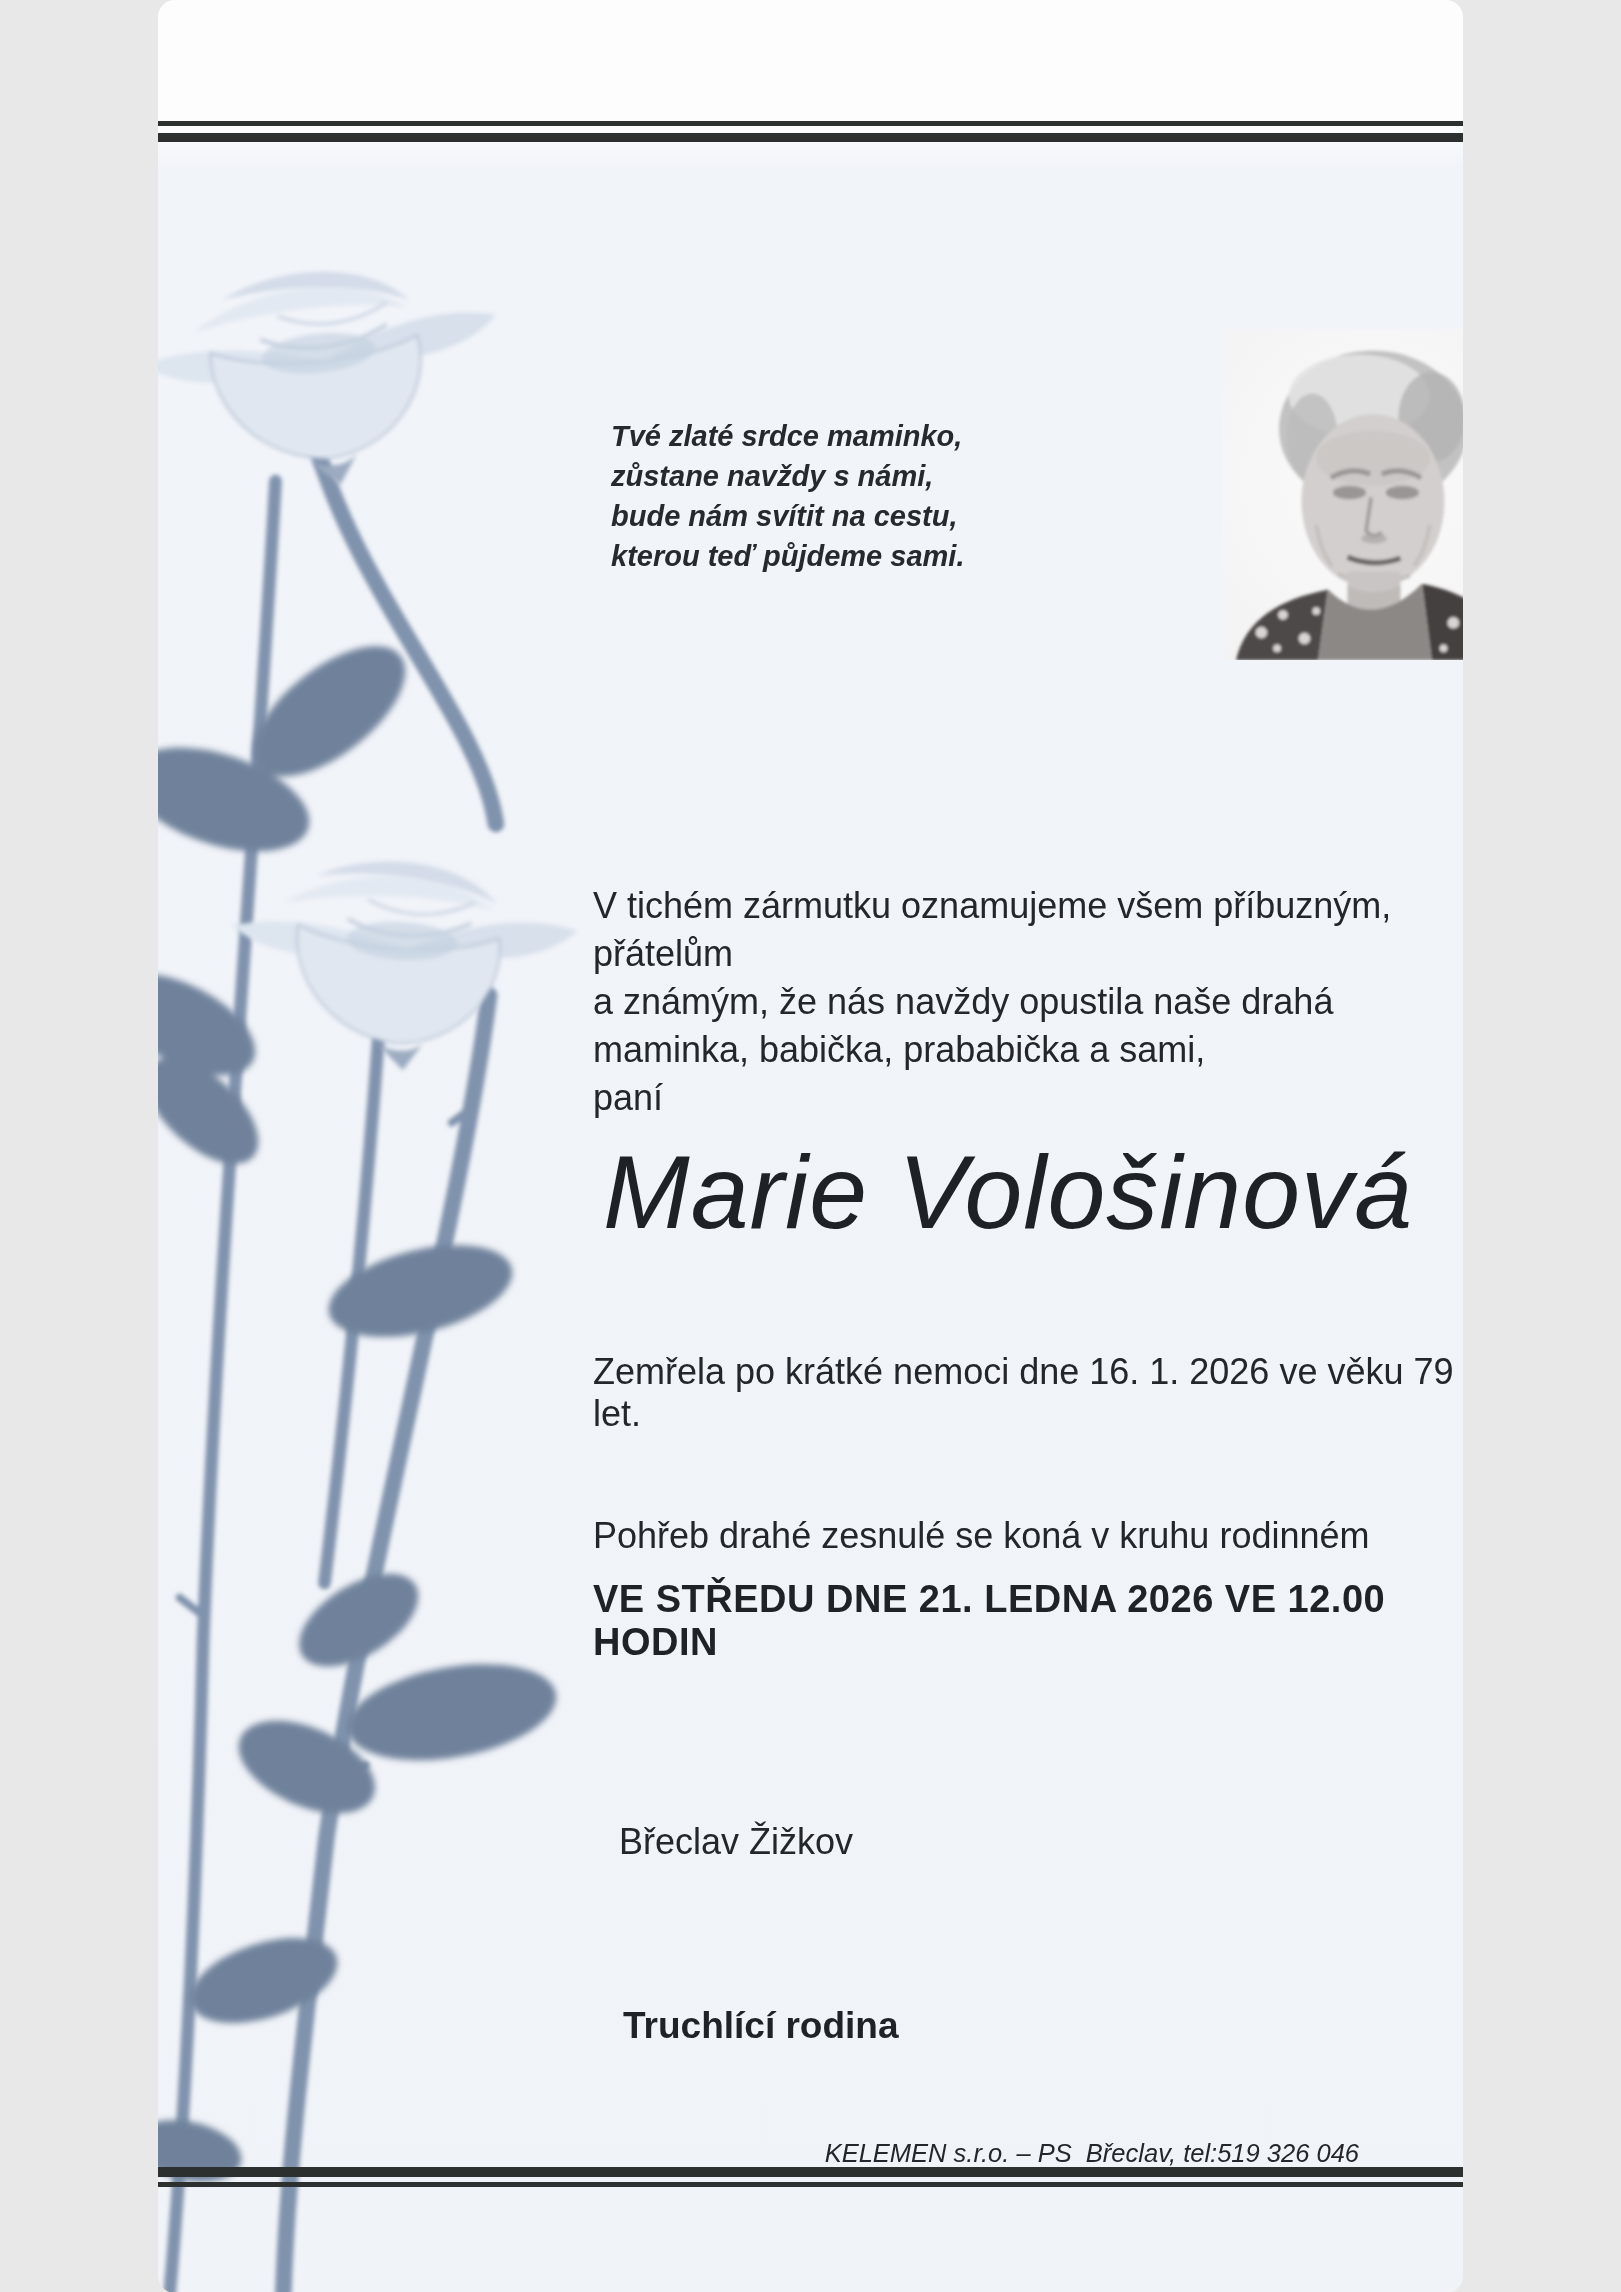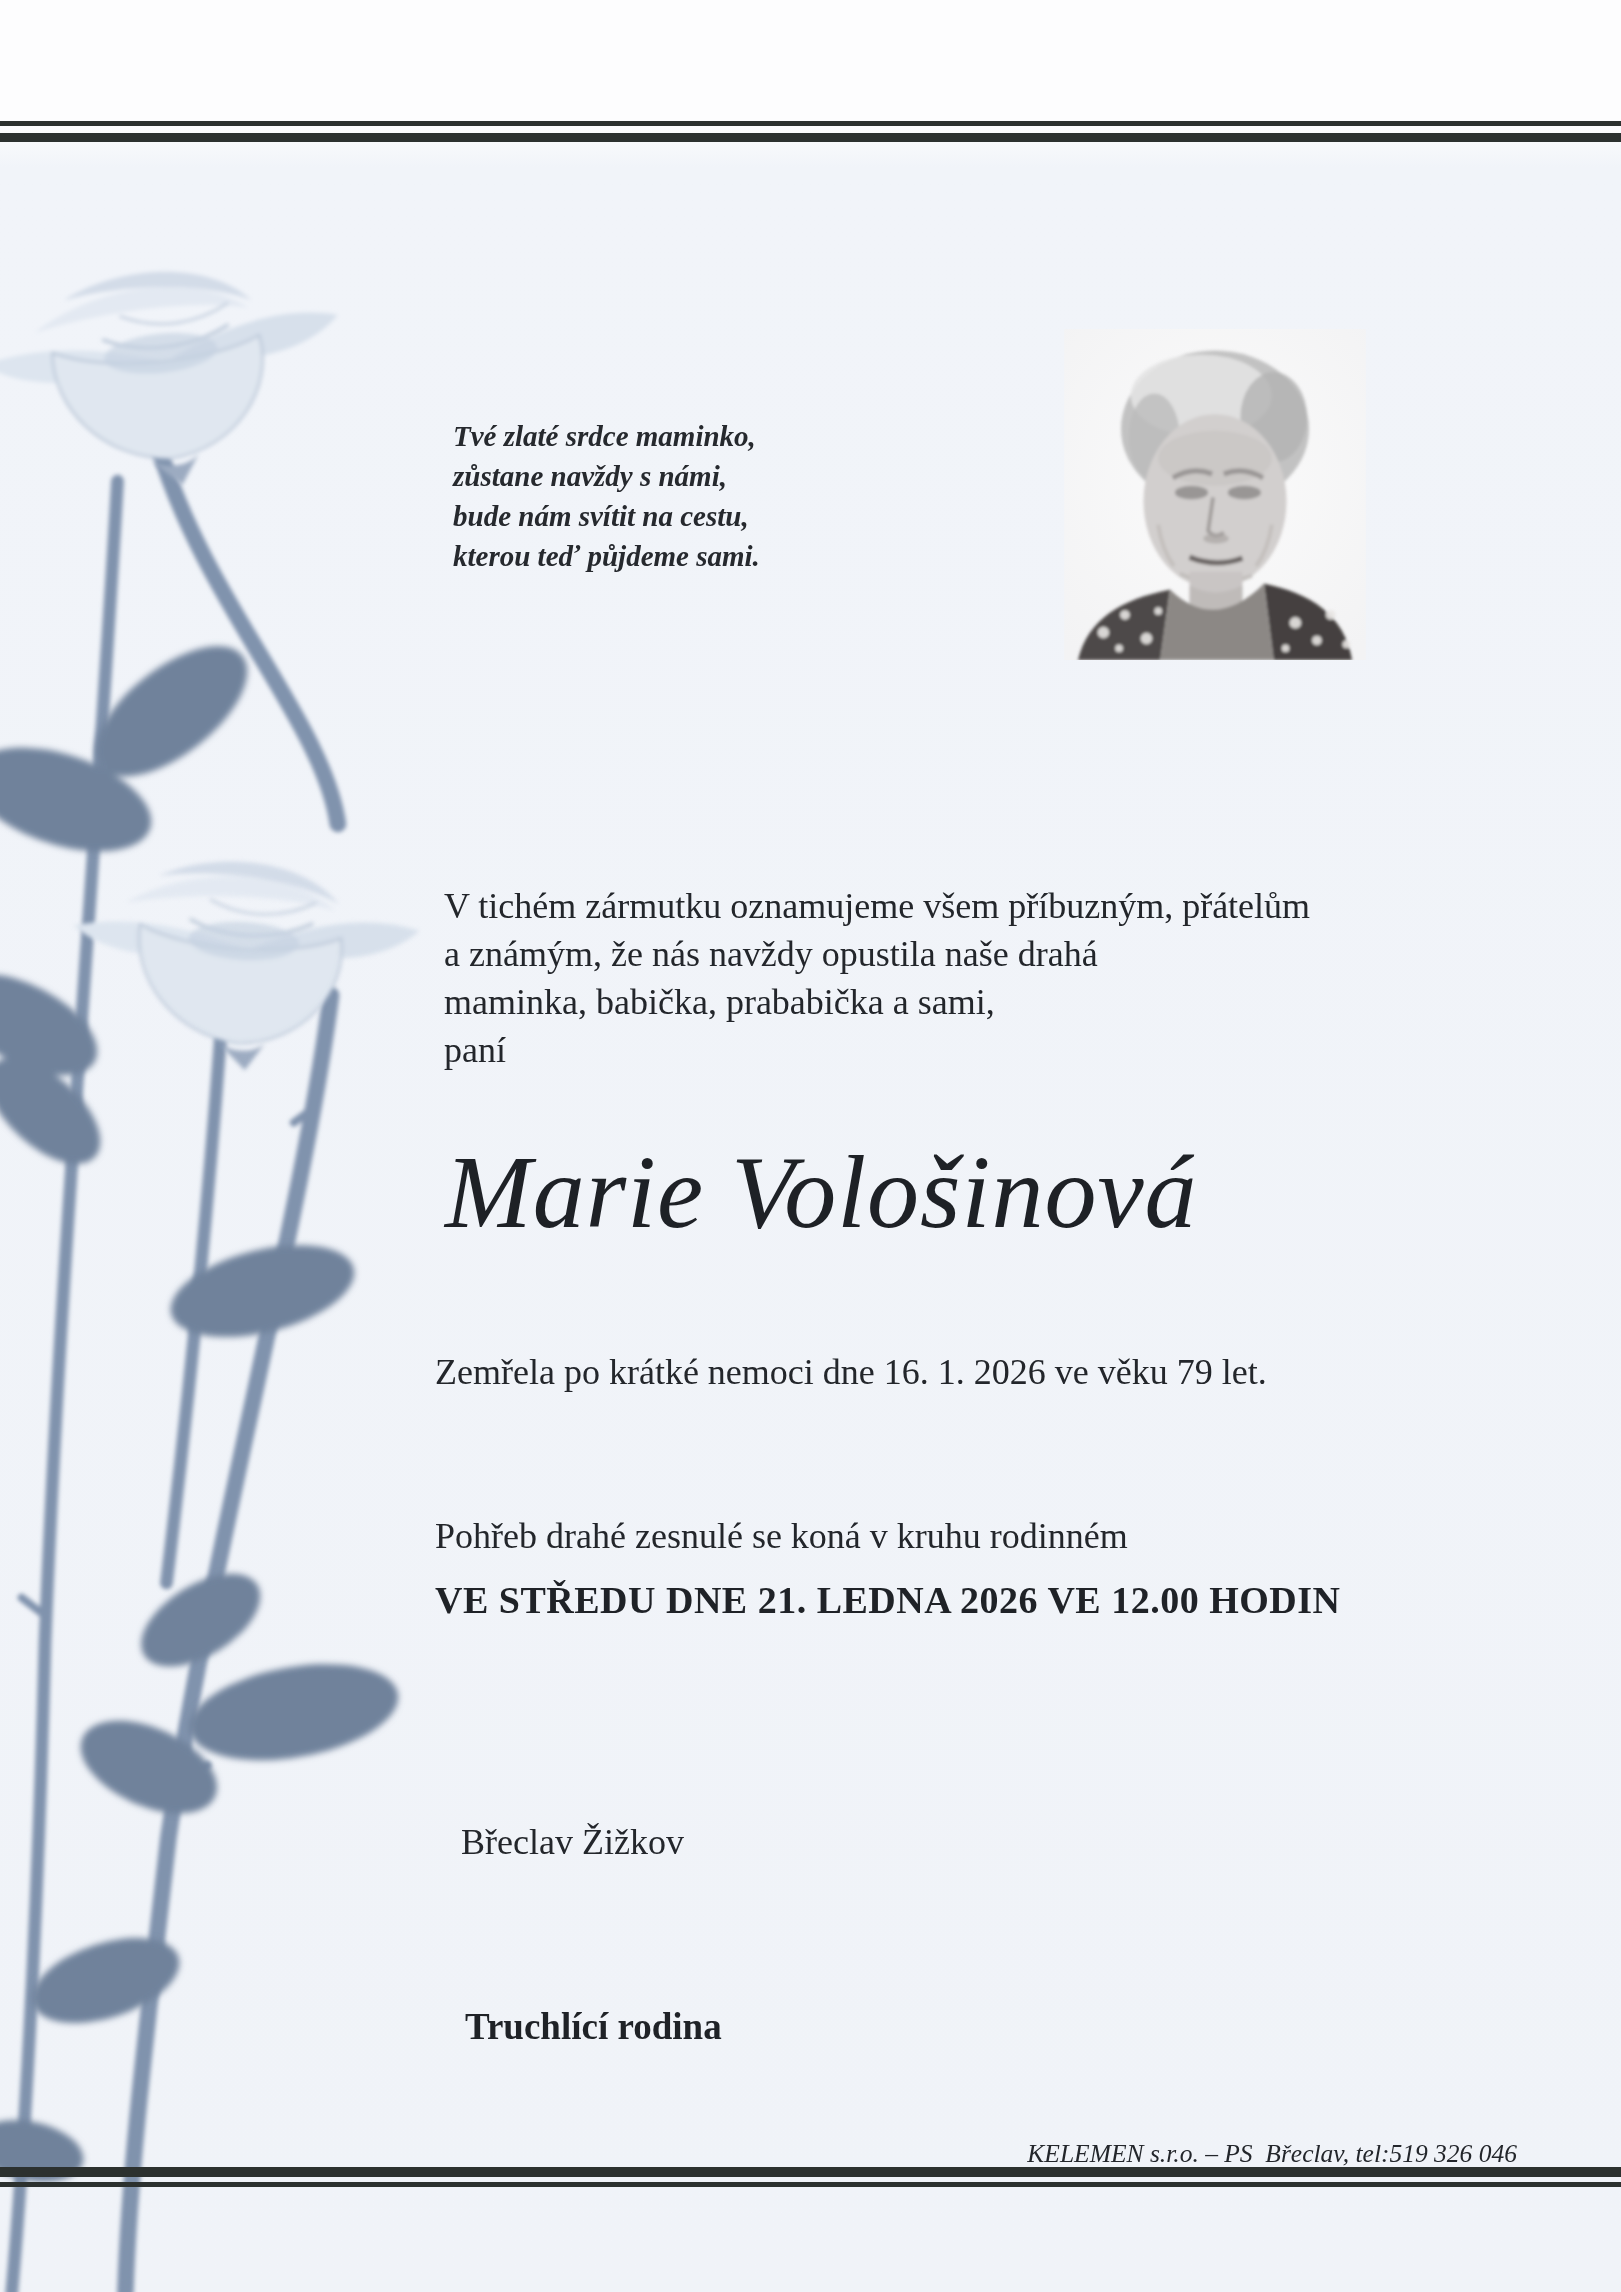--- a/index.html
+++ b/index.html
@@ -1,37 +1,38 @@
 <!DOCTYPE html>
 <html lang="cs"><head>
 <meta charset="utf-8">
 <style>
   html,body{margin:0;padding:0;background:#e8e8e8;}
   .page{
     position:relative;
-    width:1621px;height:2293px;
+    width:1305px;height:2293px;
     margin:0 auto;
     overflow:hidden;
     background:linear-gradient(180deg,#fdfdfe 0px,#fdfdfe 123px,#f1f4f9 167px,#f0f3f8 100%);
-    font-family:Liberation Serif, serif;
+    font-family:Liberation Sans, sans-serif;
     color:#23262b;
+    border-radius:17px;
   }
   .rule{position:absolute;left:0;right:0;background:#2c312f;z-index:5;}
   .top-thin{top:121px;height:4.9px;}
   .top-thick{top:133px;height:8.8px;}
   .bottom-thick{top:2167px;height:9.8px;}
   .bottom-thin{top:2182px;height:4.9px;}
 
   .roses{position:absolute;left:0;top:250px;width:426px;height:2043px;z-index:1;}
   .portrait{position:absolute;left:1064px;top:329px;width:302px;height:331px;z-index:2;}
 
   .poem{position:absolute;left:453px;top:416px;z-index:6;
         font-style:italic;font-weight:bold;font-size:29px;line-height:40px;color:#26292e;}
   .announce{position:absolute;left:435px;top:882px;z-index:6;
-        font-size:36px;line-height:48px;margin-left:9px;}
+        font-size:36px;line-height:48px;}
   .name{position:absolute;left:429px;top:1119px;z-index:6;margin:16px;
         font-style:italic;font-weight:500;font-size:104px;line-height:1.1;color:#1e2126;letter-spacing:1px;}
   .death{position:absolute;left:435px;top:1351px;z-index:6;font-size:36px;}
   .fintro{position:absolute;left:435px;top:1515px;z-index:6;font-size:36px;}
   .fdate{position:absolute;left:435px;top:1578px;z-index:6;font-size:38px;font-weight:bold;letter-spacing:0.5px;color:#1f2227;}
   .floc{position:absolute;left:435px;top:1647px;z-index:6;font-size:36px;}
   .place{position:absolute;left:461px;top:1821px;z-index:6;font-size:36px;}
   .signature{position:absolute;left:465px;top:2005px;z-index:6;font-size:37px;font-weight:bold;color:#1f2227;}
   .footer{position:absolute;right:104px;top:2139px;z-index:6;
         font-size:25.5px;font-style:italic;white-space:pre;color:#23262b;}

